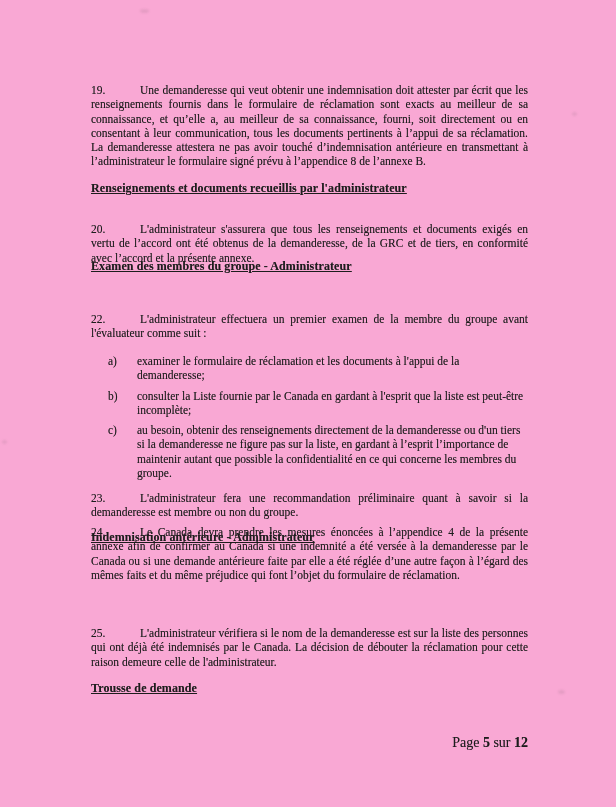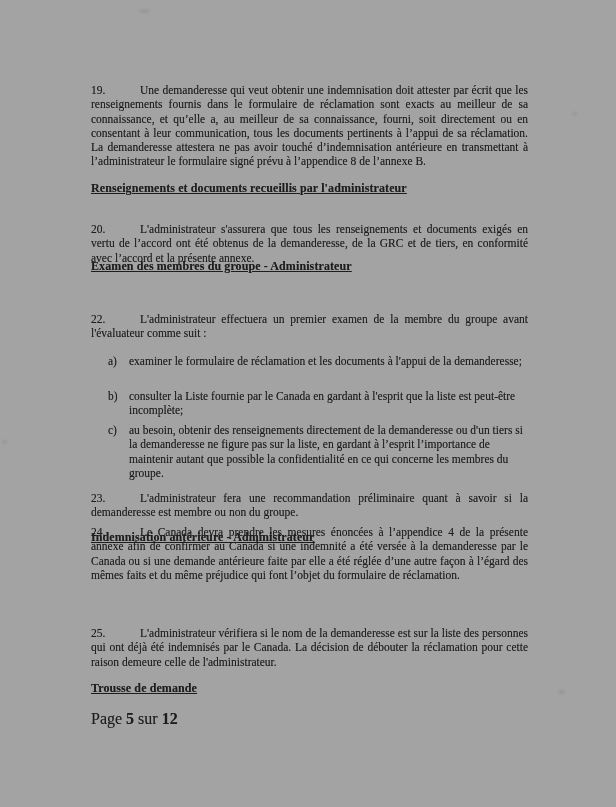--- a/index.html
+++ b/index.html
@@ -9,21 +9,21 @@
     height: 807px;
     position: relative;
     background: #ffffff;
     font-family: "Liberation Serif", serif;
     color: #1d1d1d;
     overflow: hidden;
   }
   .scan-page {
     position: absolute;
     inset: 0;
-    background: #a3a3a3;
+    background: #f9a8d4;
   }
   .block {
     position: absolute;
     left: 91px;
     width: 437px;
     font-size: 11.5px;
     line-height: 14.3px;
     text-shadow: 0 0 0.4px rgba(30,30,30,0.45);
   }
   .para { text-align: justify; }
@@ -41,28 +41,28 @@
     position: absolute;
     left: 108px;
     width: 421px;
     display: flex;
     font-size: 11.5px;
     line-height: 14.3px;
     text-align: left;
     text-shadow: 0 0 0.4px rgba(30,30,30,0.45);
   }
   .llabel { flex: none; width: 21px; }
-  .ltext { flex: 1; }
+  .ltext { flex: 1; margin-left: 8px; }
   .page-footer {
     position: absolute;
     left: 91px;
     width: 437px;
-    top: 712px;
-    text-align: left;
-    font-size: 16px;
+    top: 736px;
+    text-align: right;
+    font-size: 14px;
     line-height: 14.3px;
     text-shadow: 0 0 0.4px rgba(30,30,30,0.45);
   }
   .page-footer .num { font-weight: bold; }
   .smudge {
     position: absolute;
     background: rgba(60,60,60,0.10);
     border-radius: 50%;
     filter: blur(1px);
   }

